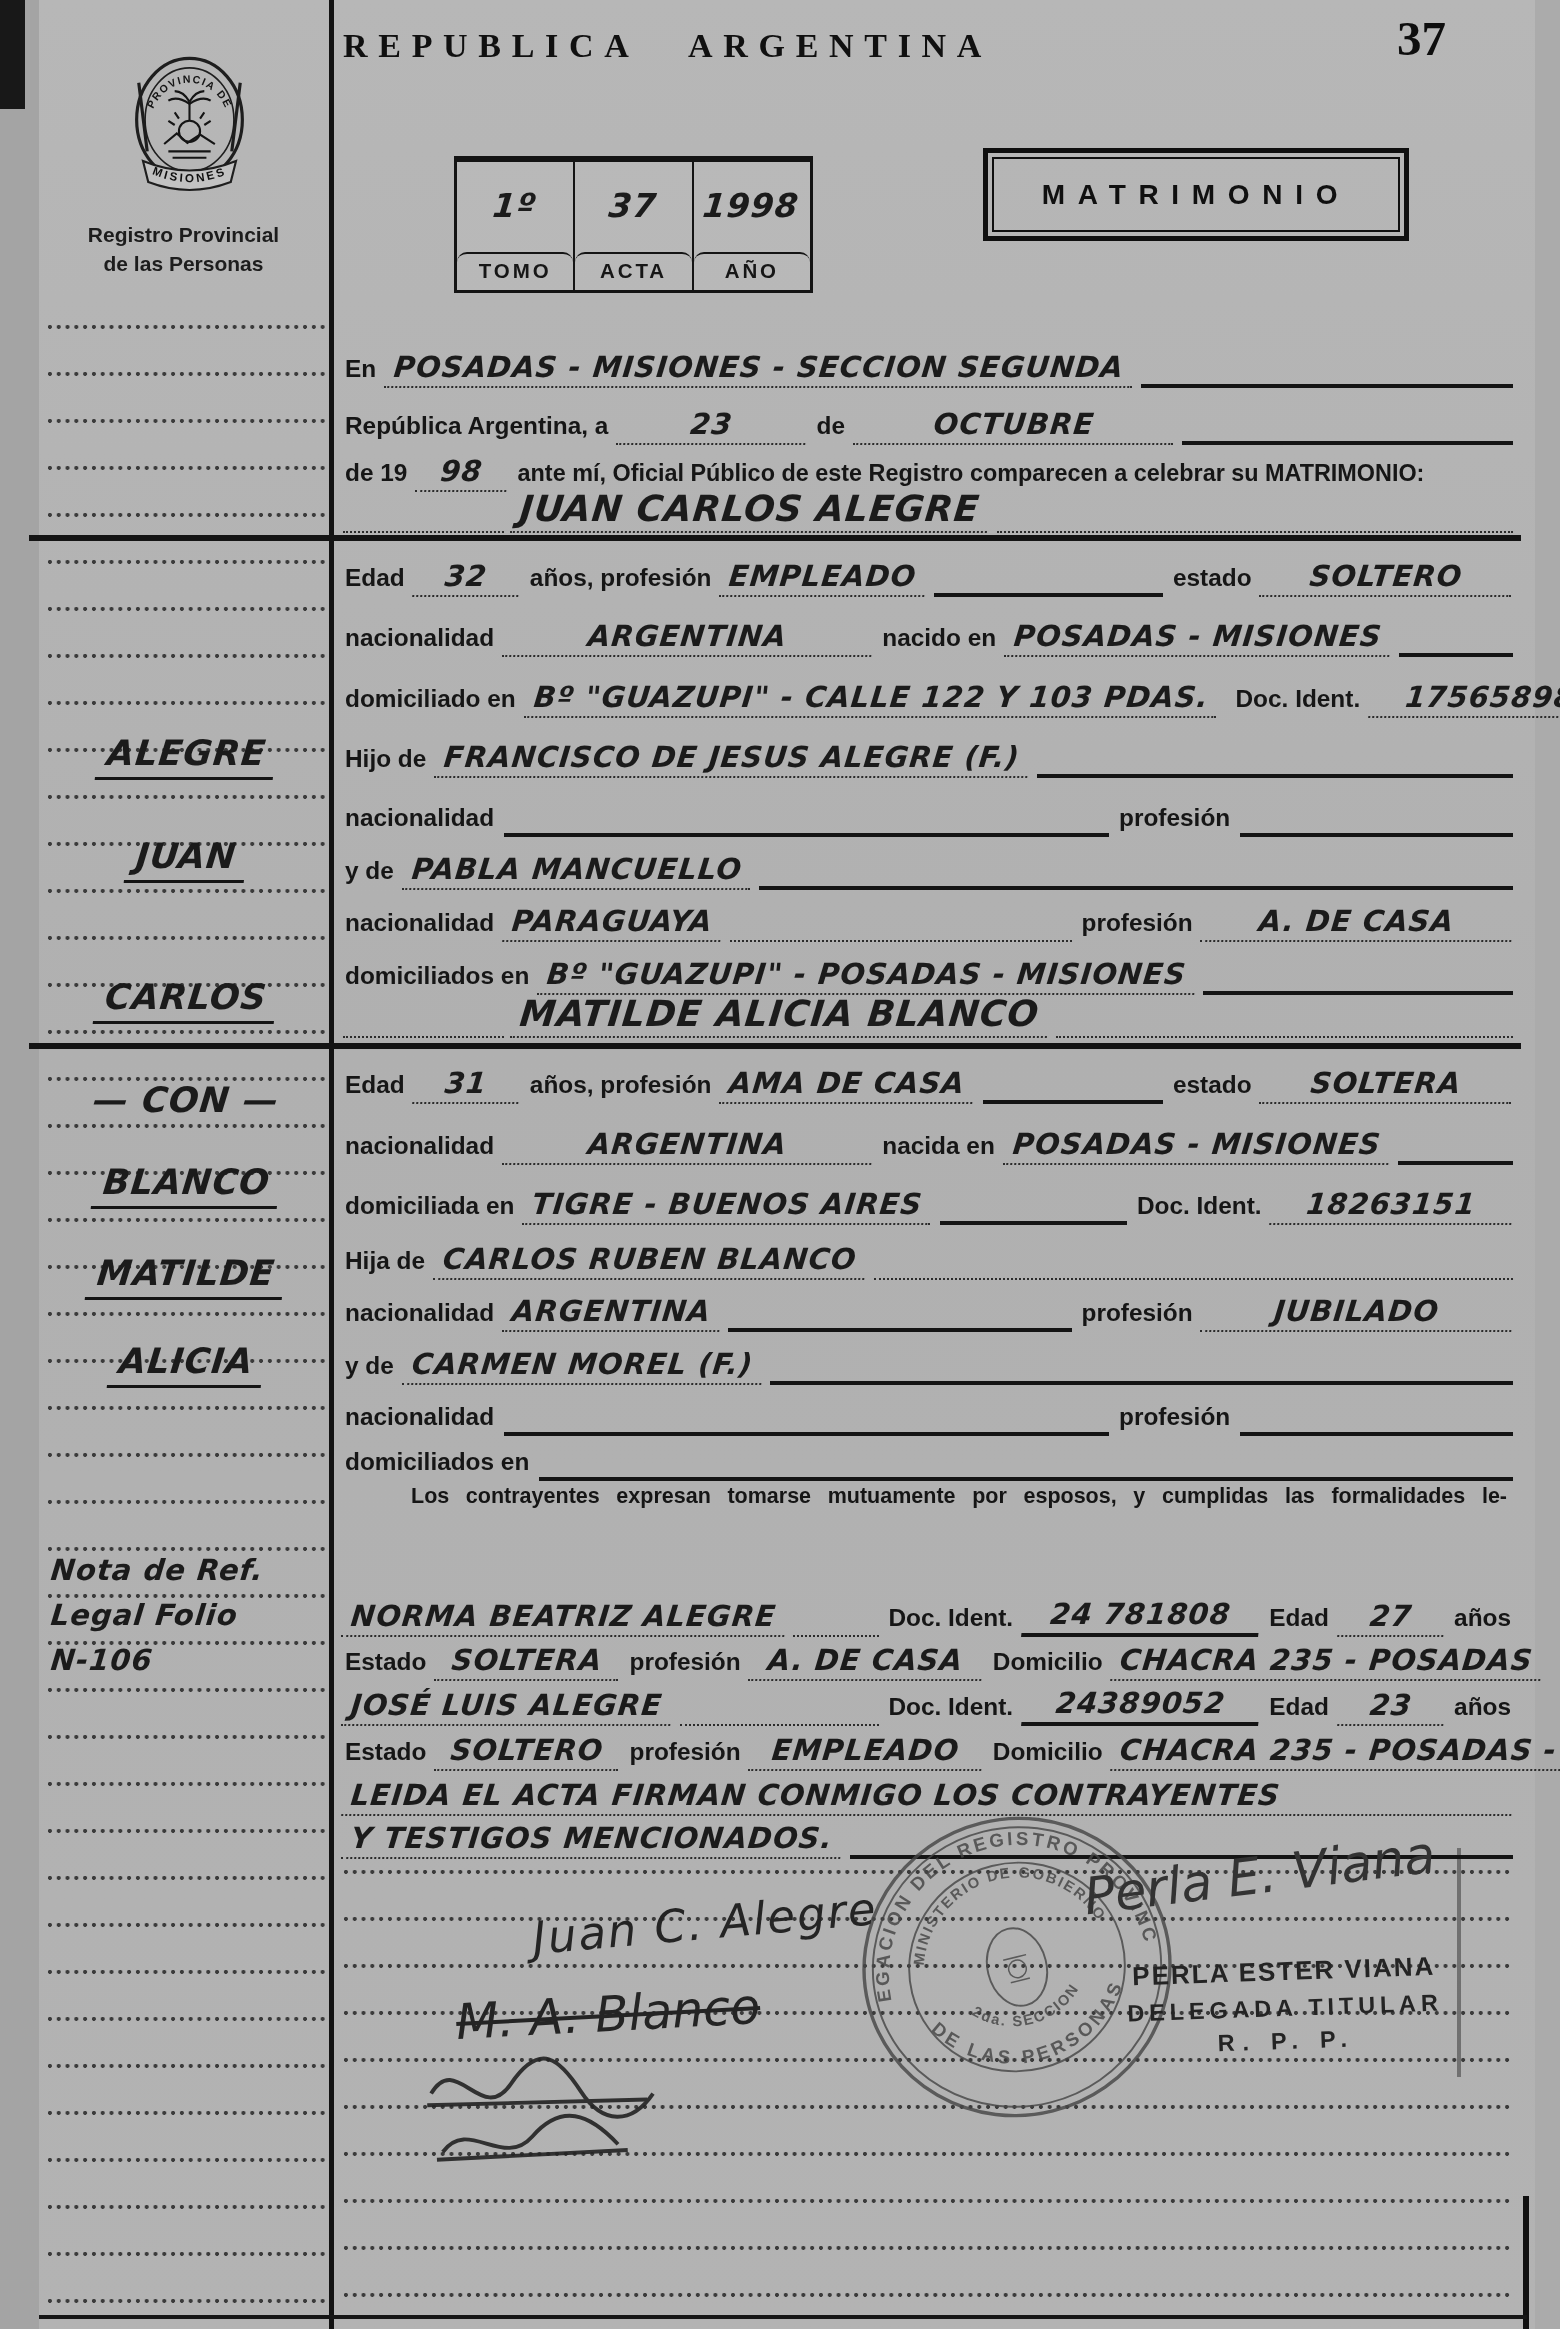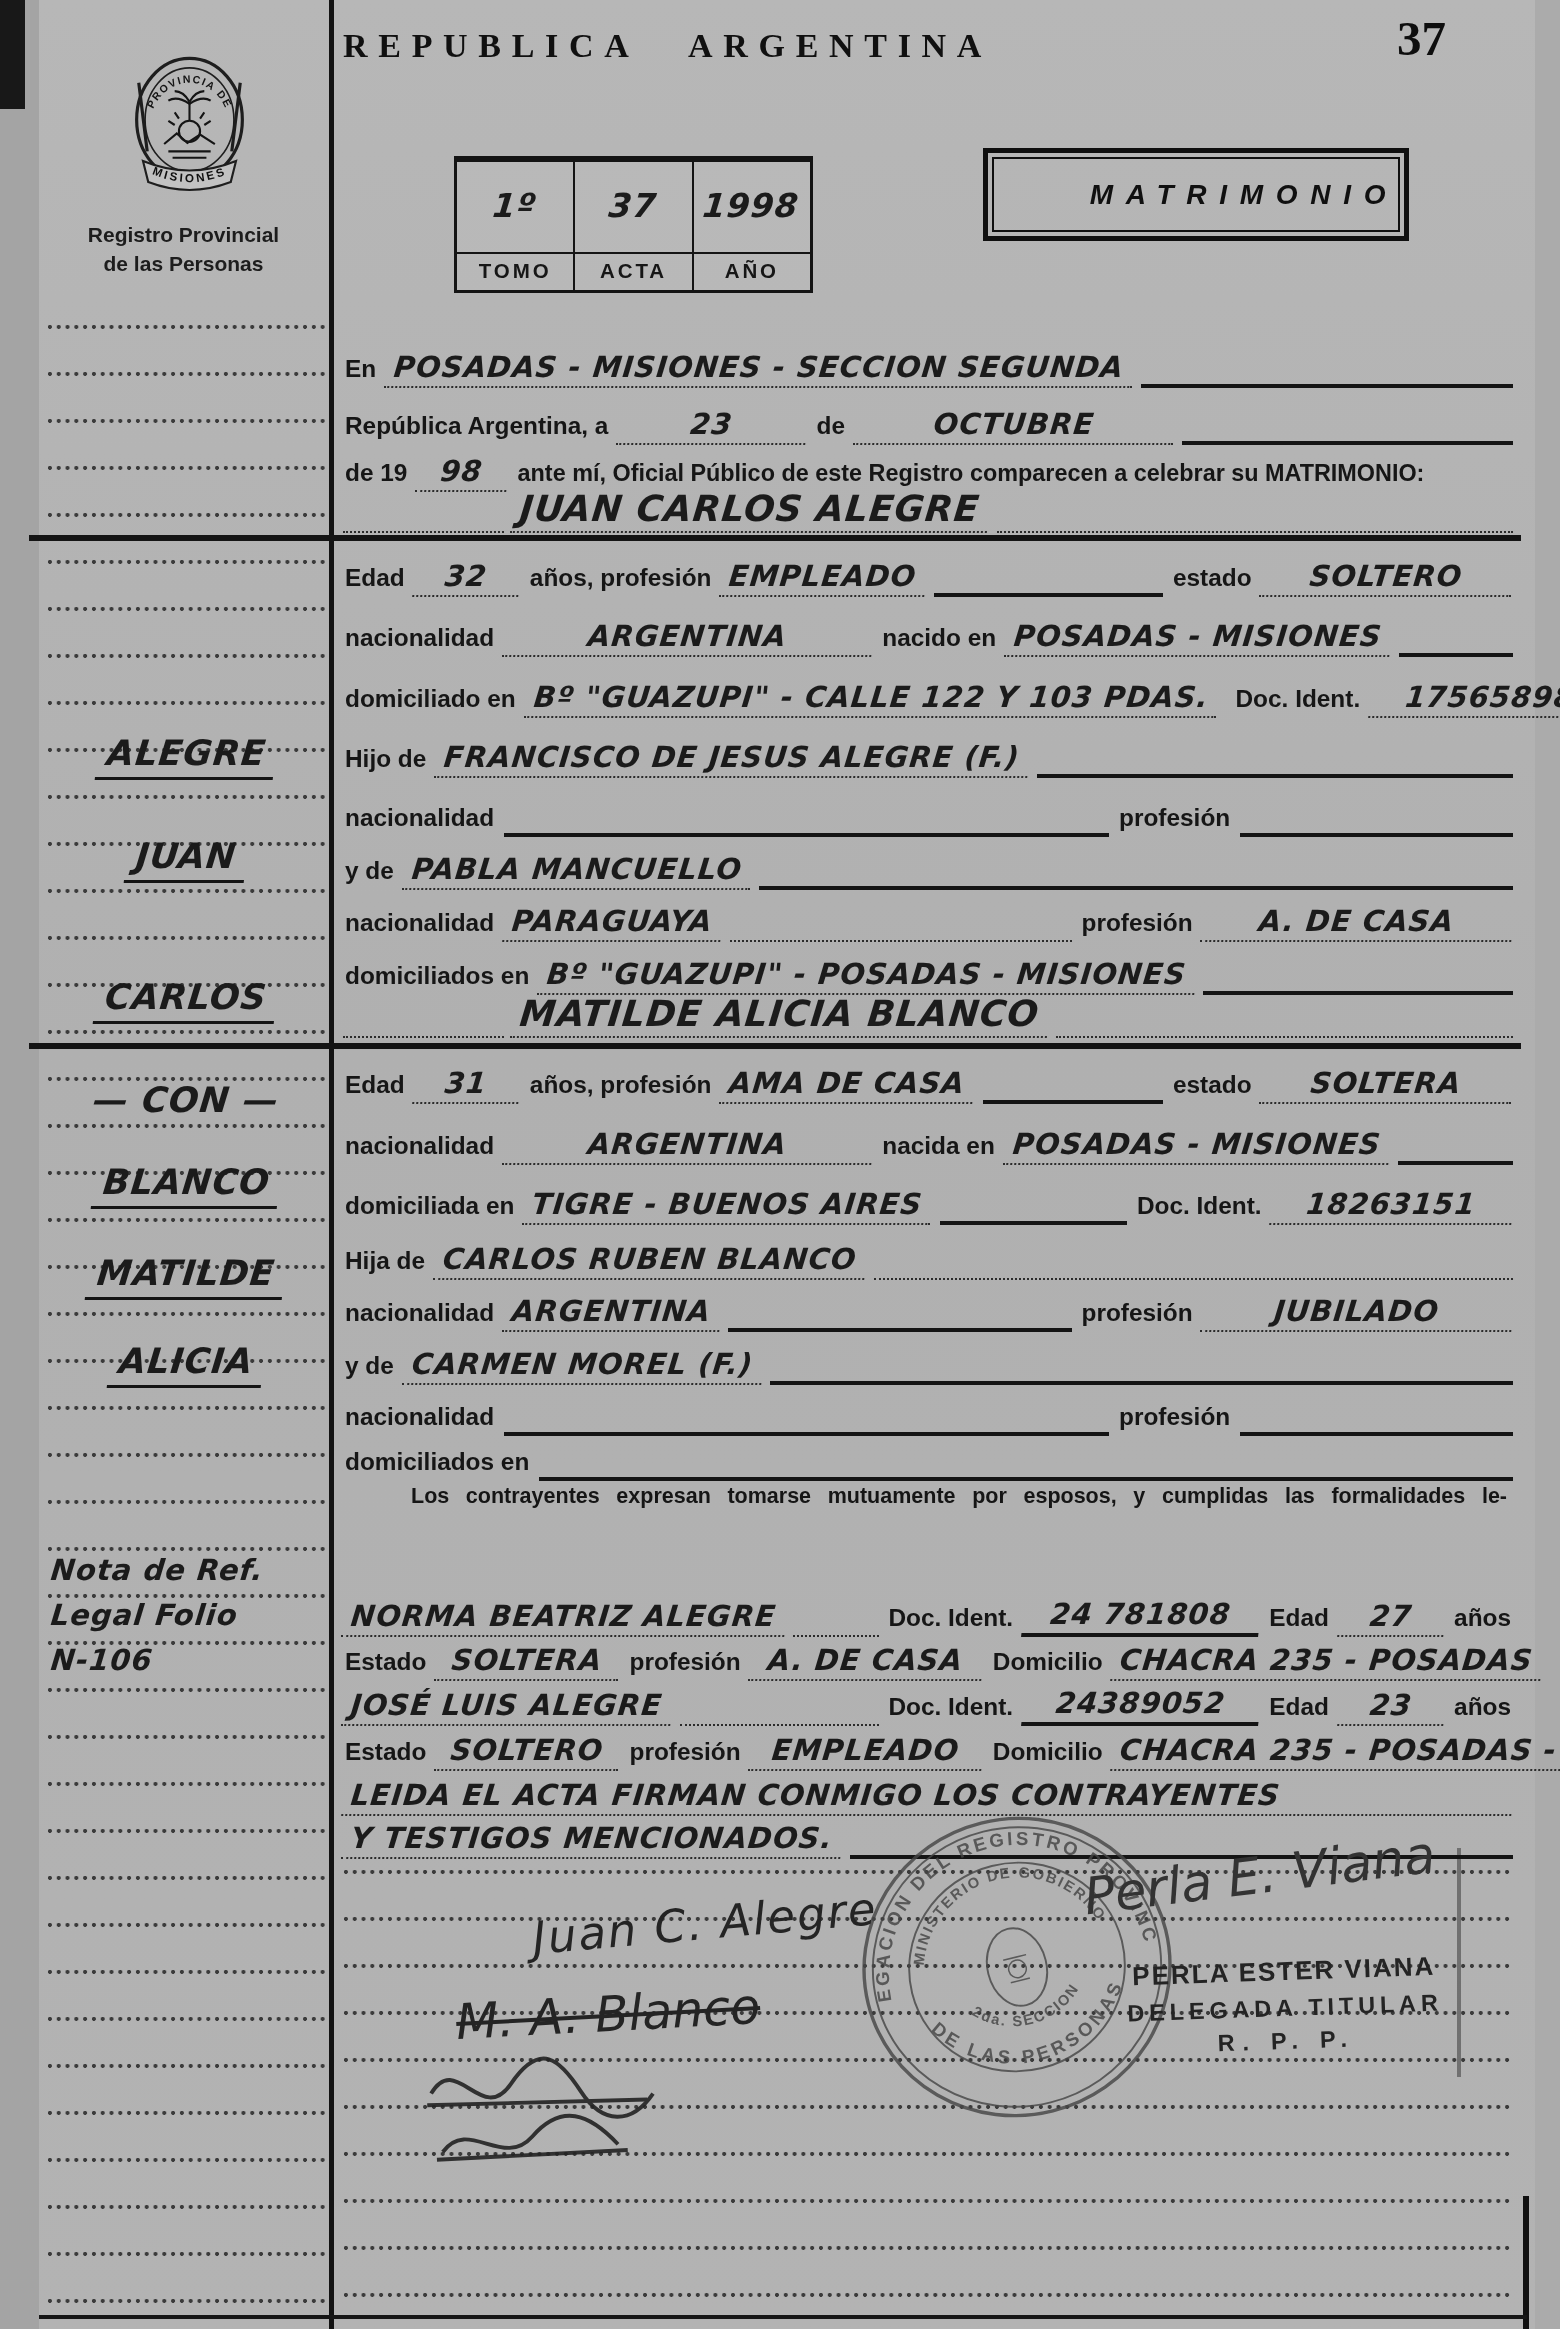--- a/index.html
+++ b/index.html
@@ -38,24 +38,24 @@
   .ud{border-bottom:2.9px dotted #2b2b2b;}
   .uh{border-bottom:4.9px solid #141414;}
   .fill{flex:1 1 auto;height:29px;}
   .fz{flex:0 0 auto;}
   
   .recbox{left:454px;top:156px;width:353px;border:3.9px solid #141414;border-top-width:6.8px;display:flex;background:rgba(255,255,255,.05);}
   .reccell{flex:1;display:flex;flex-direction:column;border-right:2.9px solid #141414;}
   .reccell:last-child{border-right:none;}
   .recval{height:90px;display:flex;align-items:center;justify-content:center;}
   .recval .hw{font-size:33px;}
-  .reclbl{border-top:2.9px solid #141414;text-align:center;font-weight:bold;font-size:20.5px;letter-spacing:2.9px;padding:4.9px 0 6.8px;}
+  .reclbl{border-top:2.9px solid #141414;text-align:center;font-weight:bold;font-size:20.5px;letter-spacing:2.9px;padding:4.9px 0 6.8px;border-radius:10px;}
   
   .mbox{left:983px;top:148px;width:426px;height:93px;border:5.9px solid #0f0f0f;box-sizing:border-box;}
-  .mbox-in{position:absolute;inset:3.9px;border:2px solid #0f0f0f;display:flex;align-items:center;justify-content:flex-end;font-style:italic;}
+  .mbox-in{position:absolute;inset:3.9px;border:2px solid #0f0f0f;display:flex;align-items:center;justify-content:center;}
   .mbox-lbl{font-weight:bold;font-size:28px;letter-spacing:12.7px;color:#101010;}
   
   .decl{position:absolute;left:343px;right:53px;top:1477px;font-weight:bold;font-size:21.5px;line-height:39px;color:#151515;}
   .decl .jl{text-align:justify;text-align-last:justify;}
   .indent{padding-left:68px;}
   
   .mname{position:absolute;left:47px;width:278px;text-align:center;}
   .mname .hw{font-size:35px;border-bottom:3.9px solid #141414;padding:0 9.8px 5.9px;}
   .mnote{position:absolute;left:43px;width:283px;}
   .mnote .hw{font-size:29px;font-weight:bold;}

